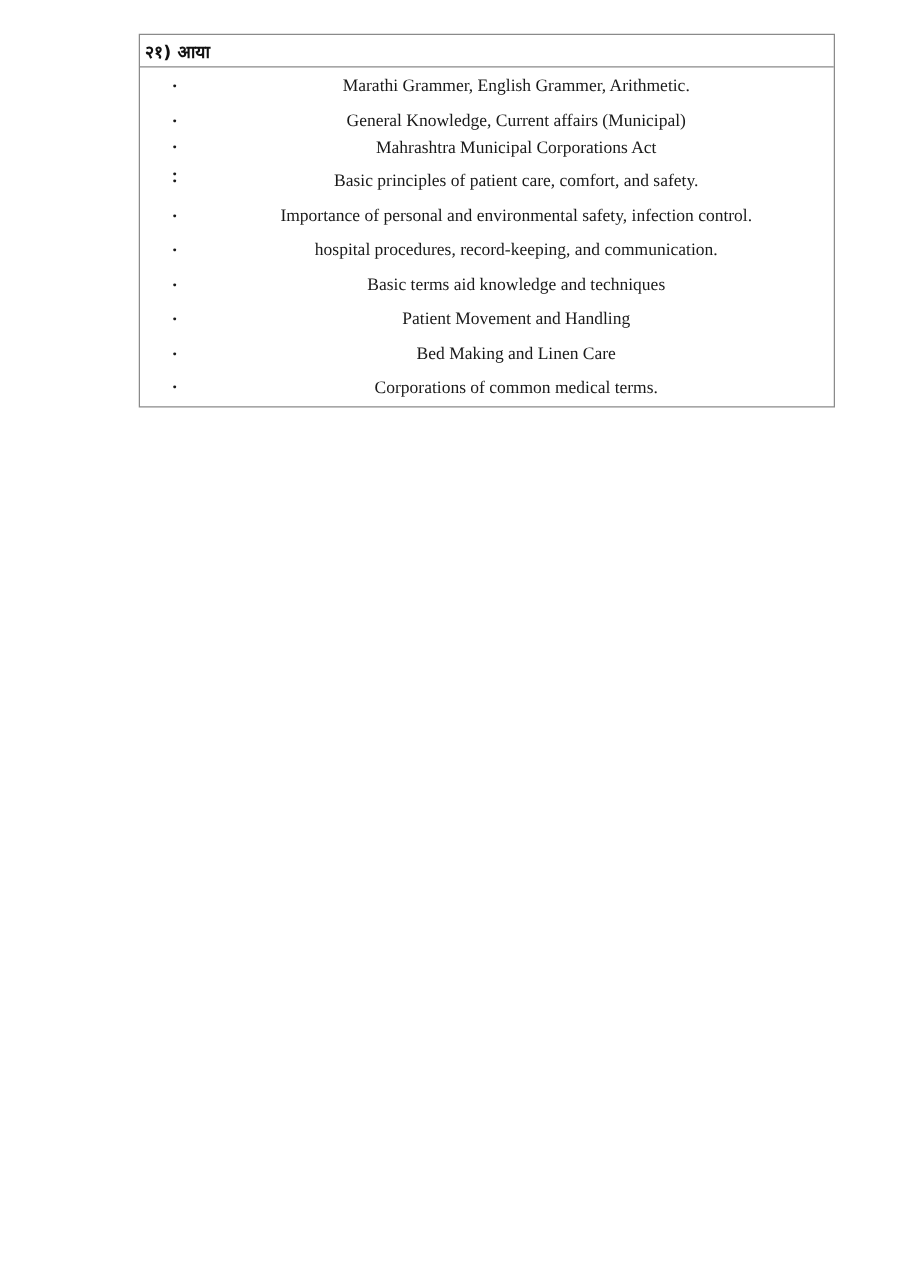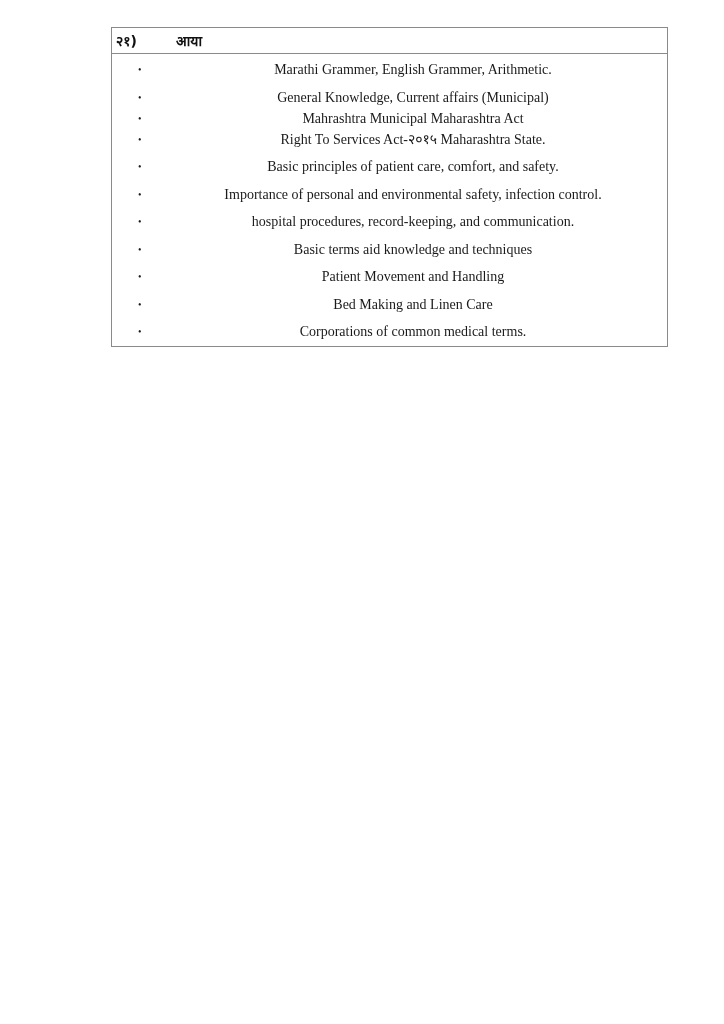--- a/index.html
+++ b/index.html
@@ -27,21 +27,20 @@
       height: 26px;
       border-bottom: 1px solid #8a8a8a;
       box-sizing: border-box;
       display: flex;
       align-items: center;
       padding-left: 4px;
       font-family: "DejaVu Sans", sans-serif;
       font-size: 14px;
       font-weight: bold;
       color: #111;
-      gap: 34px;
     }
     .table-header .num {
       margin-right: 5px;
     }
     .table-header .title {
       text-underline-offset: 2px;
       text-align: right;
     }
     .items {
       list-style: none;
@@ -86,25 +85,24 @@
     <li class="item">
       <span class="bullet">•</span>
       <span class="item-line">Marathi Grammer, English Grammer, Arithmetic.</span>
     </li>
     <li class="item tight">
       <span class="bullet">•</span>
       <span class="item-line">General Knowledge, Current affairs (Municipal)</span>
     </li>
     <li class="item tight">
       <span class="bullet">•</span>
-      <span class="item-line">Mahrashtra Municipal Maharashtra  Act</span>
+      <span class="item-line">Mahrashtra Municipal Corporations  Act</span>
     </li>
     <li class="item">
       <span class="bullet">•</span>
-      <span class="item-line">Right To Services Act-२०१५ Maharashtra State.</span>
     </li>
     <li class="item">
       <span class="bullet">•</span>
       <span class="item-line">Basic principles of patient care, comfort, and safety.</span>
     </li>
     <li class="item">
       <span class="bullet">•</span>
       <span class="item-line">Importance of personal and environmental safety, infection control.</span>
     </li>
     <li class="item">

